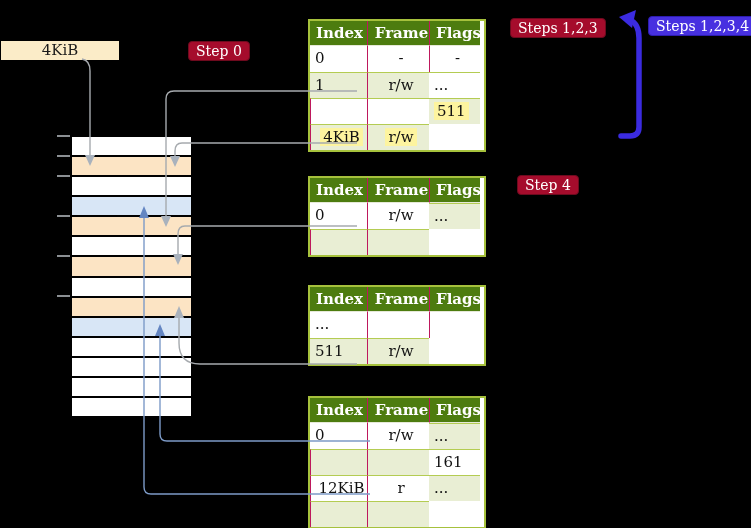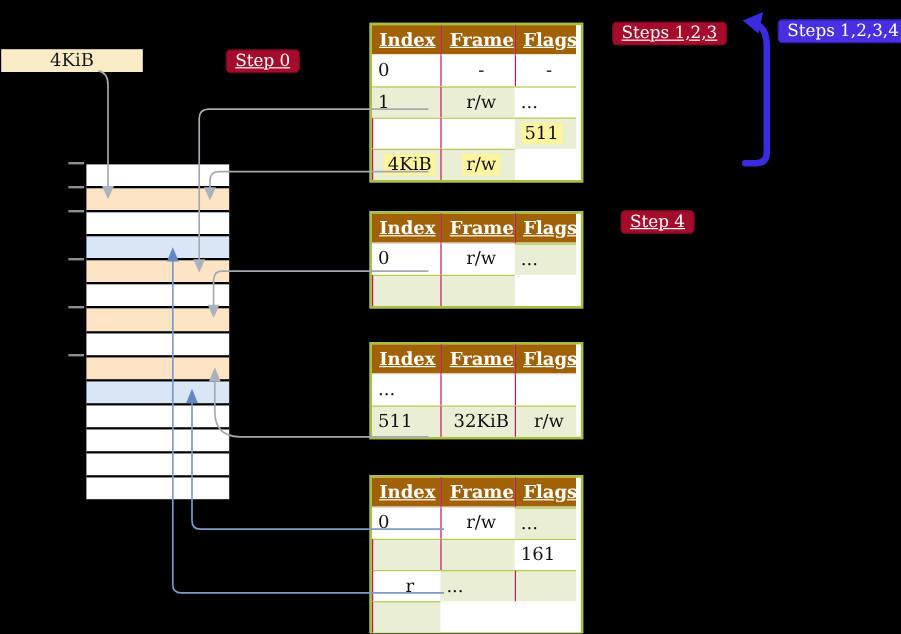--- a/index.html
+++ b/index.html
@@ -24,37 +24,37 @@
   .row-page{background:#d8e6f6;}
   .tick{position:absolute;left:57px;width:13px;height:2px;background:#8b8f93;}
   
   .ptable{
     position:absolute;left:308px;width:174px;
     display:grid;grid-template-columns:57px 62px 51px;
     border:2px solid #a6c13c;background:#fff;box-sizing:content-box;
   }
   .ptable > div{box-sizing:border-box;overflow:hidden;white-space:nowrap;}
   .th{
-    height:25px;background:#a16207;color:#fff;font-weight:bold;font-size:15px;
-    line-height:25px;padding-left:6px;border-bottom:1px solid #e6e9d8;text-decoration:underline;
+    height:25px;background:#4d7c0f;color:#fff;font-weight:bold;font-size:15px;
+    line-height:25px;padding-left:6px;border-bottom:1px solid #e6e9d8;
   }
   .td{
     height:26px;background:#fff;color:#111;font-size:15px;line-height:25px;
     padding-left:5px;border-top:1px solid #b4cc52;
   }
   .td.first{border-top:none;}
   .g{background:#e9eed4;}
   .c2,.c3{border-left:1px solid #be185d;text-align:center;}
   .hl{background:#fdf49f;padding:0 3px;}
   
   .badge{
     position:absolute;height:18px;line-height:18px;padding:0 7px;border-radius:4px;
     color:#fff;font-size:14px;white-space:nowrap;
   }
-  .badge-red{background:#a50c2c;border:1px solid #6e0a1e;text-decoration:underline;}
+  .badge-red{background:#a50c2c;border:1px solid #6e0a1e;}
   .badge-blue{background:#4730e0;border:1px solid #2d1cae;}
   
   .overlay{position:absolute;left:0;top:0;pointer-events:none;}
 </style>
 </head>
 <body>
 
 <div id="canvas">
 
   <div class="mem-label">4KiB</div>
@@ -117,34 +117,34 @@
   </div>
 
   <div class="ptable" style="top:285px;grid-template-rows:25px repeat(2,26px);">
     <div class="th">Index</div>
     <div class="th c2">Frame</div>
     <div class="th c3">Flags</div>
     <div class="td first">...</div>
     <div class="td first c2"></div>
     <div class="td first c3"></div>
     <div class="td g">511</div>
-    <div class="td g c2">32KiB</div>
     <div class="td g c3">r/w</div>
   </div>
 
   <div class="ptable" style="top:396px;grid-template-rows:25px repeat(4,26px);">
     <div class="th">Index</div>
     <div class="th c2">Frame</div>
     <div class="th c3">Flags</div>
     <div class="td first">0</div>
     <div class="td first c3">r/w</div>
     <div class="td g">...</div>
     <div class="td g c2"></div>
     <div class="td g c3"></div>
     <div class="td">161</div>
+    <div class="td c2">12KiB</div>
     <div class="td c3">r</div>
     <div class="td g">...</div>
     <div class="td g c2"></div>
     <div class="td g c3"></div>
   </div>
 
   <svg class="overlay" width="751" height="528" viewBox="0 0 751 528">
 
     <g stroke="#a6aaae" fill="none" stroke-width="1.4">
       <path d="M82,59 C88,60 90,64 90,71 L90,156"></path>

